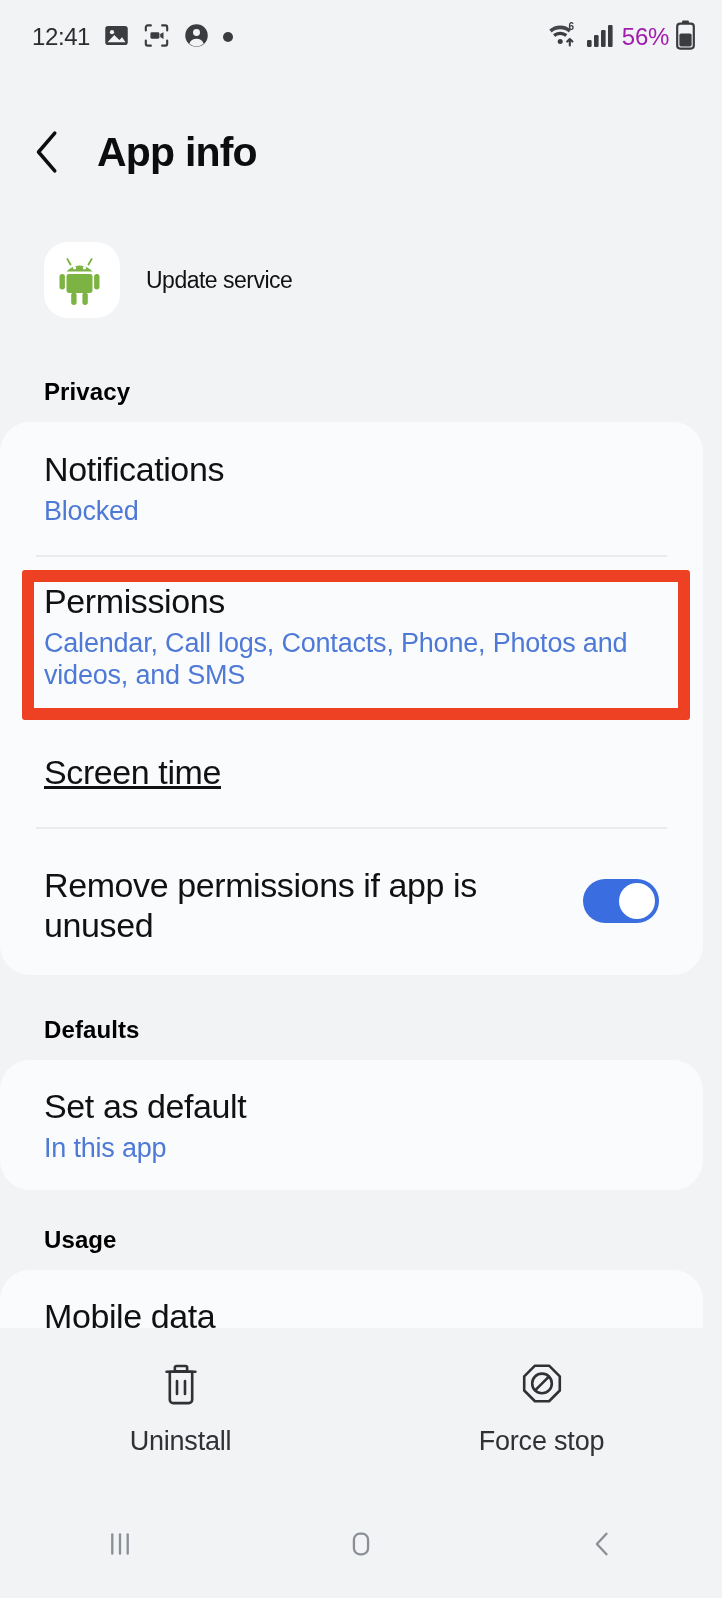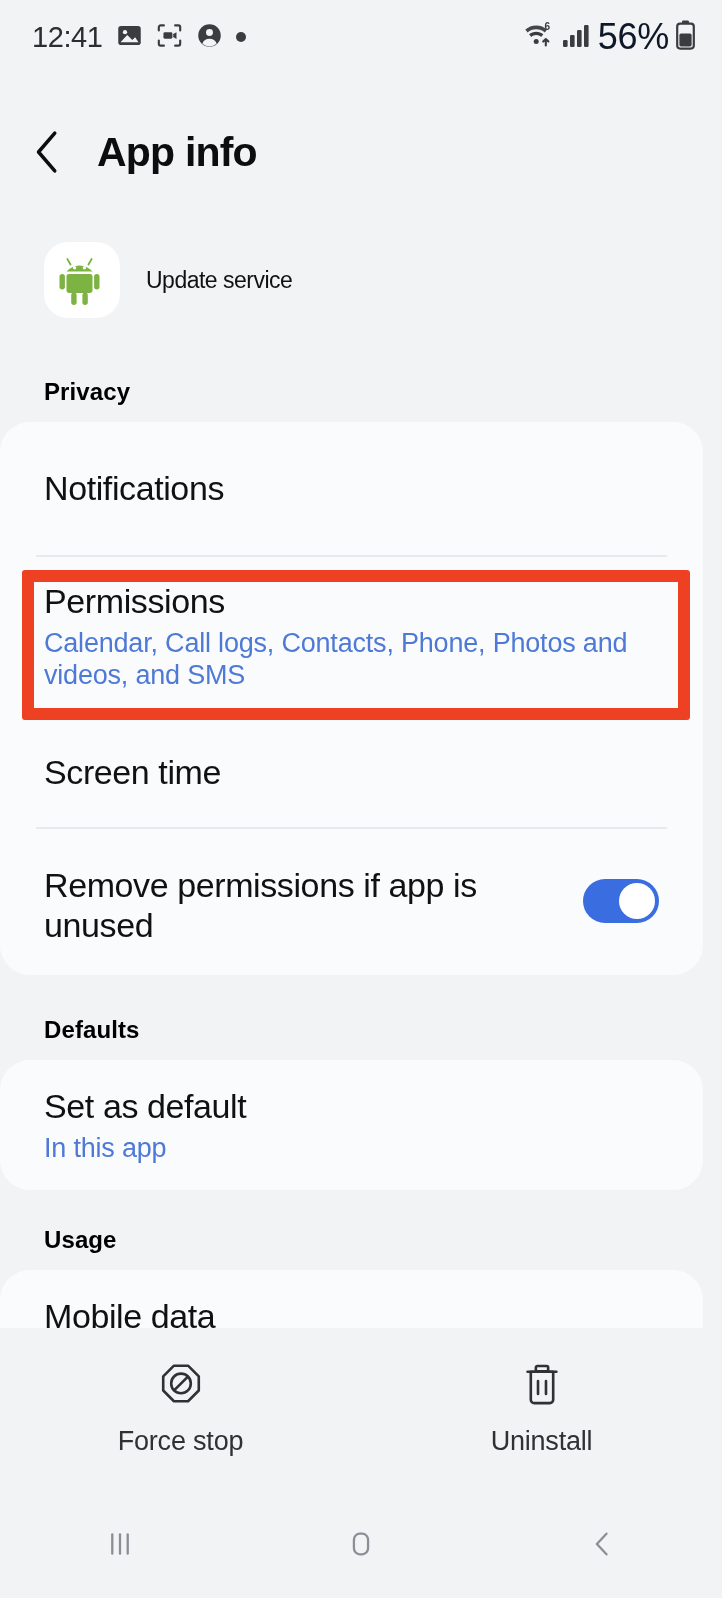--- a/index.html
+++ b/index.html
@@ -35,34 +35,34 @@
     align-items: center;
     justify-content: space-between;
     padding: 0 26px 0 32px;
   }
   .status-left {
     display: flex;
     align-items: center;
     gap: 13px;
   }
   .status-clock {
-    font-size: 29px;
+    font-size: 24px;
     font-weight: 500;
     letter-spacing: -0.4px;
     color: #2b2d30;
   }
   .status-right {
     display: flex;
     align-items: center;
     gap: 6px;
   }
   .status-batt-text {
-    font-size: 36px;
+    font-size: 24px;
     font-weight: 500;
-    color: #0f172a;
+    color: #a21caf;
     letter-spacing: -0.3px;
   }
   .sicon { display: block; }
   .status-dot {
     width: 10px; height: 10px;
     border-radius: 50%;
     background: #3a3c40;
     display: inline-block;
   }
 
@@ -359,35 +359,36 @@
     </div>
   </div>
 
   <div class="section-label" style="top:378px;">Privacy</div>
 
   <div class="card" style="top:422px; height:553px;">
 
     <div class="row" style="height:133px;">
       <div class="row-texts">
         <div class="row-title">Notifications</div>
+        <div class="row-sub">Blocked</div>
       </div>
     </div>
 
     <div class="divider" style="top:133px;"></div>
 
     <div class="row" style="height:162px;">
       <div class="row-texts">
         <div class="row-title">Permissions</div>
         <div class="row-sub" style="max-width:590px;">Calendar, Call logs, Contacts, Phone, Photos and videos, and SMS</div>
       </div>
     </div>
 
     <div class="divider" style="top:295px;"></div>
 
-    <div class="row" style="height:110px;">
+    <div class="row" style="height:110px;text-decoration:underline;">
       <div class="row-texts">
         <div class="row-title">Screen time</div>
       </div>
     </div>
 
     <div class="divider" style="top:405px;"></div>
 
     <div class="row" style="height:148px;">
       <div class="row-texts" style="max-width:490px;margin-top:8px;">
         <div class="row-title">Remove permissions if app is unused</div>
@@ -416,46 +417,46 @@
   <div class="card" style="top:1270px; height:130px;">
     <div class="row" style="height:130px;">
       <div class="row-texts">
         <div class="row-title">Mobile data</div>
         <div class="row-sub muted">No data used</div>
       </div>
     </div>
   </div>
 
   <div class="bottom-actions">
-    <div class="action">
-      <span>
-        <svg width="46" height="46" viewBox="0 0 30 30">
-          <g fill="none" stroke="#2f3134" stroke-width="1.7" stroke-linejoin="round">
-            <path d="M10.4 2.4 h9.2 L26.6 9.4 v9.2 L19.6 25.6 h-9.2 L3.4 18.6 V9.4 Z"></path>
-            <circle cx="15" cy="14" r="6.4"></circle>
-            <path d="M10.5 18.5 L19.5 9.5" stroke-linecap="round"></path>
-          </g>
-        </svg>
-      </span>
-      <span class="action-label">Force stop</span>
-    </div>
-
     <div class="action">
       <span>
         <svg width="44" height="46" viewBox="0 0 28 30">
           <g fill="none" stroke="#2f3134" stroke-width="1.7" stroke-linecap="round" stroke-linejoin="round">
             <path d="M11 2.6 h6 a1 1 0 0 1 1 1 V6 h-8 V3.6 a1 1 0 0 1 1 -1 Z"></path>
             <path d="M4.6 6.4 H23.4"></path>
             <path d="M6.7 6.4 h14.6 v18.2 a2.2 2.2 0 0 1 -2.2 2.2 H8.9 a2.2 2.2 0 0 1 -2.2 -2.2 Z"></path>
             <path d="M11.4 12.4 v8.4 M16.6 12.4 v8.4"></path>
           </g>
         </svg>
       </span>
       <span class="action-label">Uninstall</span>
     </div>
+
+    <div class="action">
+      <span>
+        <svg width="46" height="46" viewBox="0 0 30 30">
+          <g fill="none" stroke="#2f3134" stroke-width="1.7" stroke-linejoin="round">
+            <path d="M10.4 2.4 h9.2 L26.6 9.4 v9.2 L19.6 25.6 h-9.2 L3.4 18.6 V9.4 Z"></path>
+            <circle cx="15" cy="14" r="6.4"></circle>
+            <path d="M10.5 18.5 L19.5 9.5" stroke-linecap="round"></path>
+          </g>
+        </svg>
+      </span>
+      <span class="action-label">Force stop</span>
+    </div>
   </div>
 
   <div class="navbar">
     <div class="nav-btn">
       <svg width="36" height="36" viewBox="0 0 28 28">
         <g stroke="#8A8E95" stroke-width="1.8" stroke-linecap="round">
           <path d="M8 6.5 V21.5"></path>
           <path d="M14 6.5 V21.5"></path>
           <path d="M20 6.5 V21.5"></path>
         </g>

